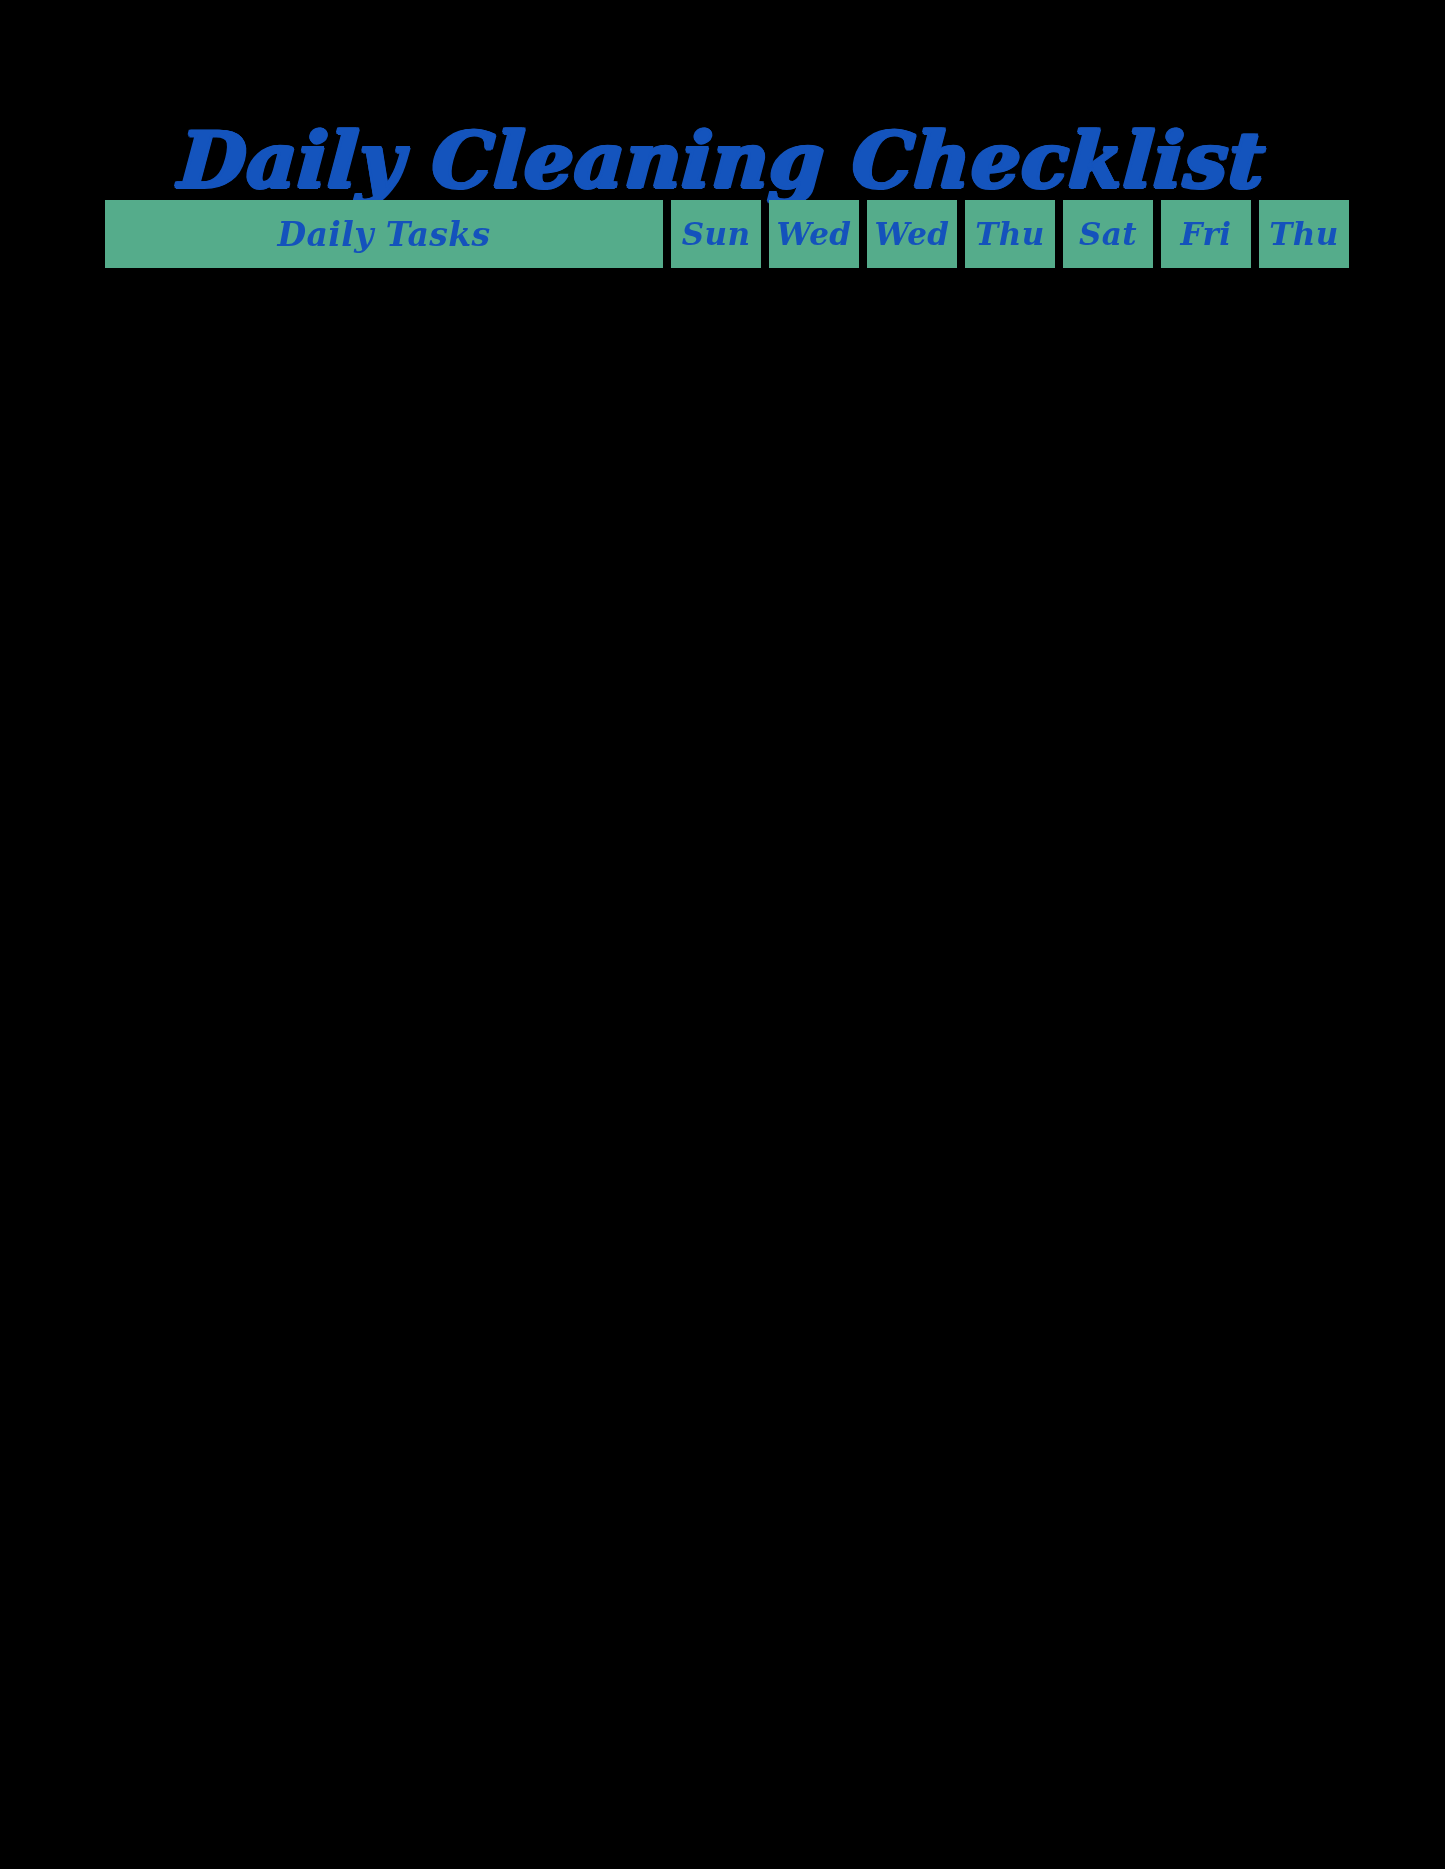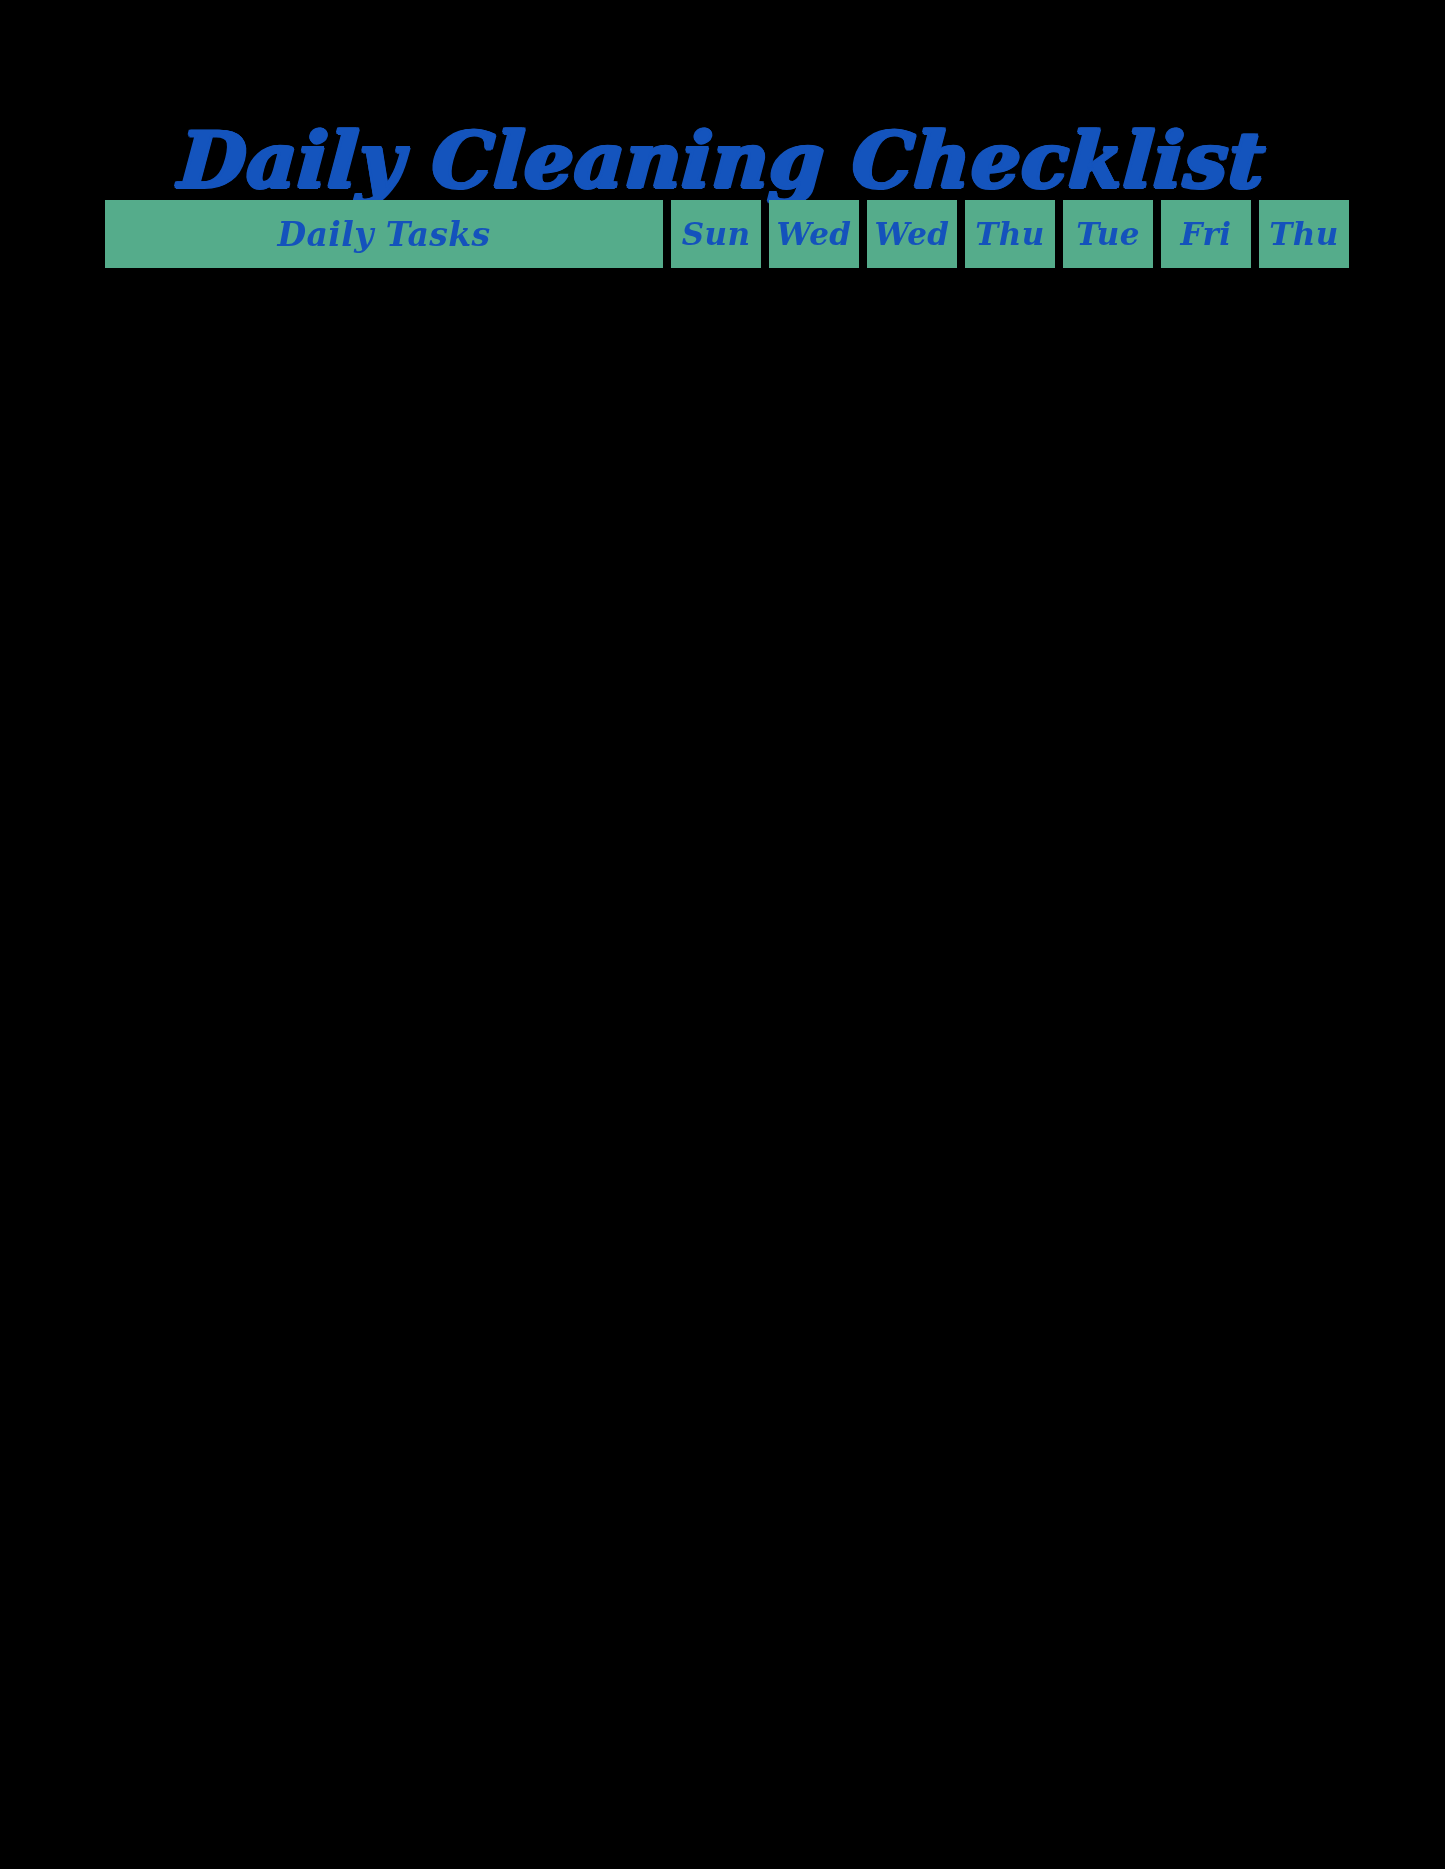--- a/index.html
+++ b/index.html
@@ -128,21 +128,21 @@
 
       <div class="hcell day-col">
         <span>Wed</span>
       </div>
 
       <div class="hcell day-col">
         <span>Thu</span>
       </div>
 
       <div class="hcell day-col">
-        <span>Tue</span>
+        <span>Sat</span>
       </div>
 
       <div class="hcell day-col">
         <span>Fri</span>
       </div>
 
       <div class="hcell day-col">
         <span>Thu</span>
       </div>
 

